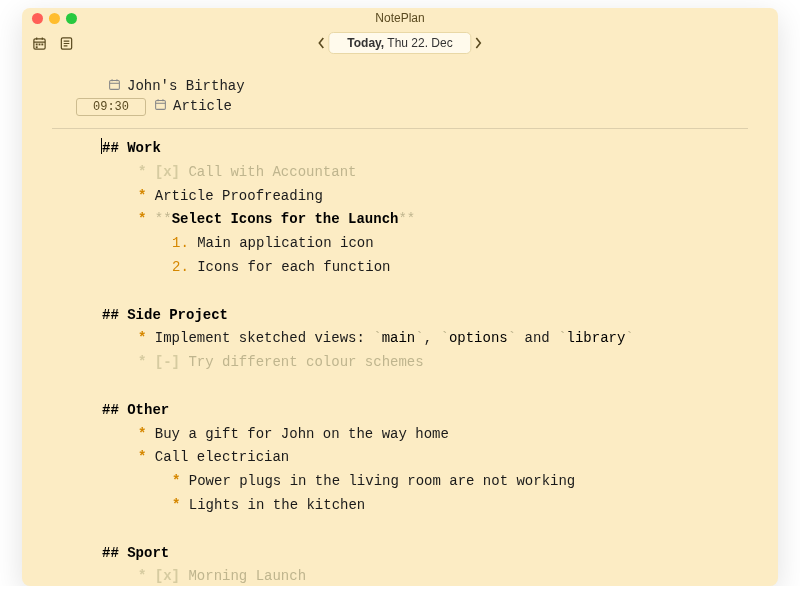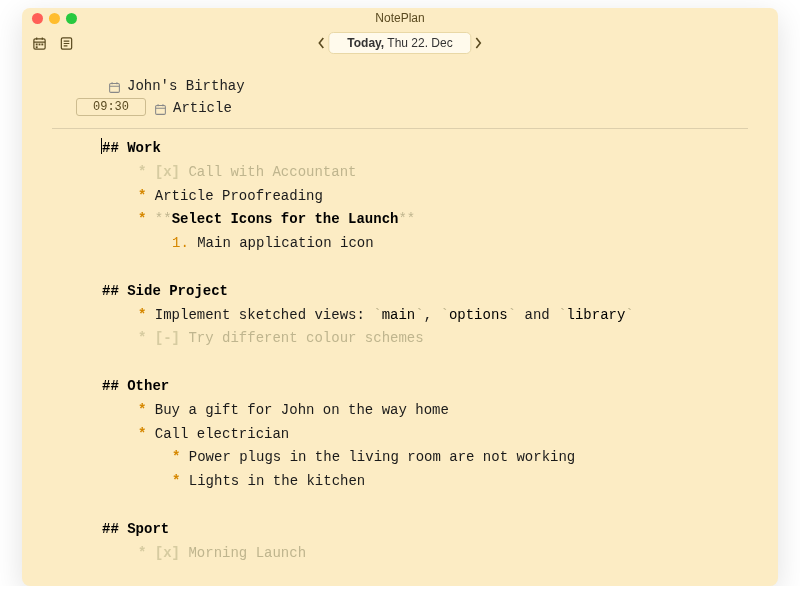--- a/index.html
+++ b/index.html
@@ -91,21 +91,21 @@
   .date-pill .bold { font-weight: 600; }
   .content {
     flex: 1;
     overflow-y: auto;
     padding: 18px 30px 10px 30px;
   }
   .content::-webkit-scrollbar { width: 8px; }
   .content::-webkit-scrollbar-thumb { background: rgba(0,0,0,0.18); border-radius: 4px; }
   .event-row {
     display: flex;
-    align-items: flex-end;
+    align-items: flex-start;
     gap: 6px;
     padding: 2px 0 2px 56px;
     font-size: 14px;
     color: #222;
   }
   .time-badge {
     font-family: Liberation Mono, monospace;
     font-size: 12px;
     color: #5a4a20;
     border: 1px solid #cdbc8f;
@@ -239,20 +239,21 @@
 
     <hr class="hr">
 
     <div class="note-area">
 
       <div class="line heading cursor">## Work</div>
       <div class="line muted"><span class="indent1"><span class="bullet-star">* [x] </span><span>Call with Accountant</span></span></div>
       <div class="line"><span class="indent1"><span class="bullet-star">* </span><span>Article Proofreading</span></span></div>
       <div class="line"><span class="indent1"><span class="bullet-star">* </span><span class="bold-marks">**</span><span class="bold-md">Select Icons for the Launch</span><span class="bold-marks">**</span></span></div>
       <div class="line"><span class="indent2"><span class="ol-num">1.</span><span> Main application icon</span></span></div>
+      <div class="line"><span class="indent2"><span class="ol-num">2.</span><span> Icons for each function</span></span></div>
 
       <div class="line">&nbsp;</div>
       <div class="line heading">## Side Project</div>
       <div class="line"><span class="indent1"><span class="bullet-star">* </span><span>Implement sketched views: </span><span class="code-tick">`</span><span class="code-text">main</span><span class="code-tick">`</span><span>, </span><span class="code-tick">`</span><span class="code-text">options</span><span class="code-tick">`</span><span> and </span><span class="code-tick">`</span><span class="code-text">library</span><span class="code-tick">`</span></span></div>
       <div class="line muted"><span class="indent1"><span class="bullet-star">* [-] </span><span>Try different colour schemes</span></span></div>
 
       <div class="line">&nbsp;</div>
       <div class="line heading">## Other</div>
       <div class="line"><span class="indent1"><span class="bullet-star">* </span><span>Buy a gift for John on the way home</span></span></div>
       <div class="line"><span class="indent1"><span class="bullet-star">* </span><span>Call electrician</span></span></div>

